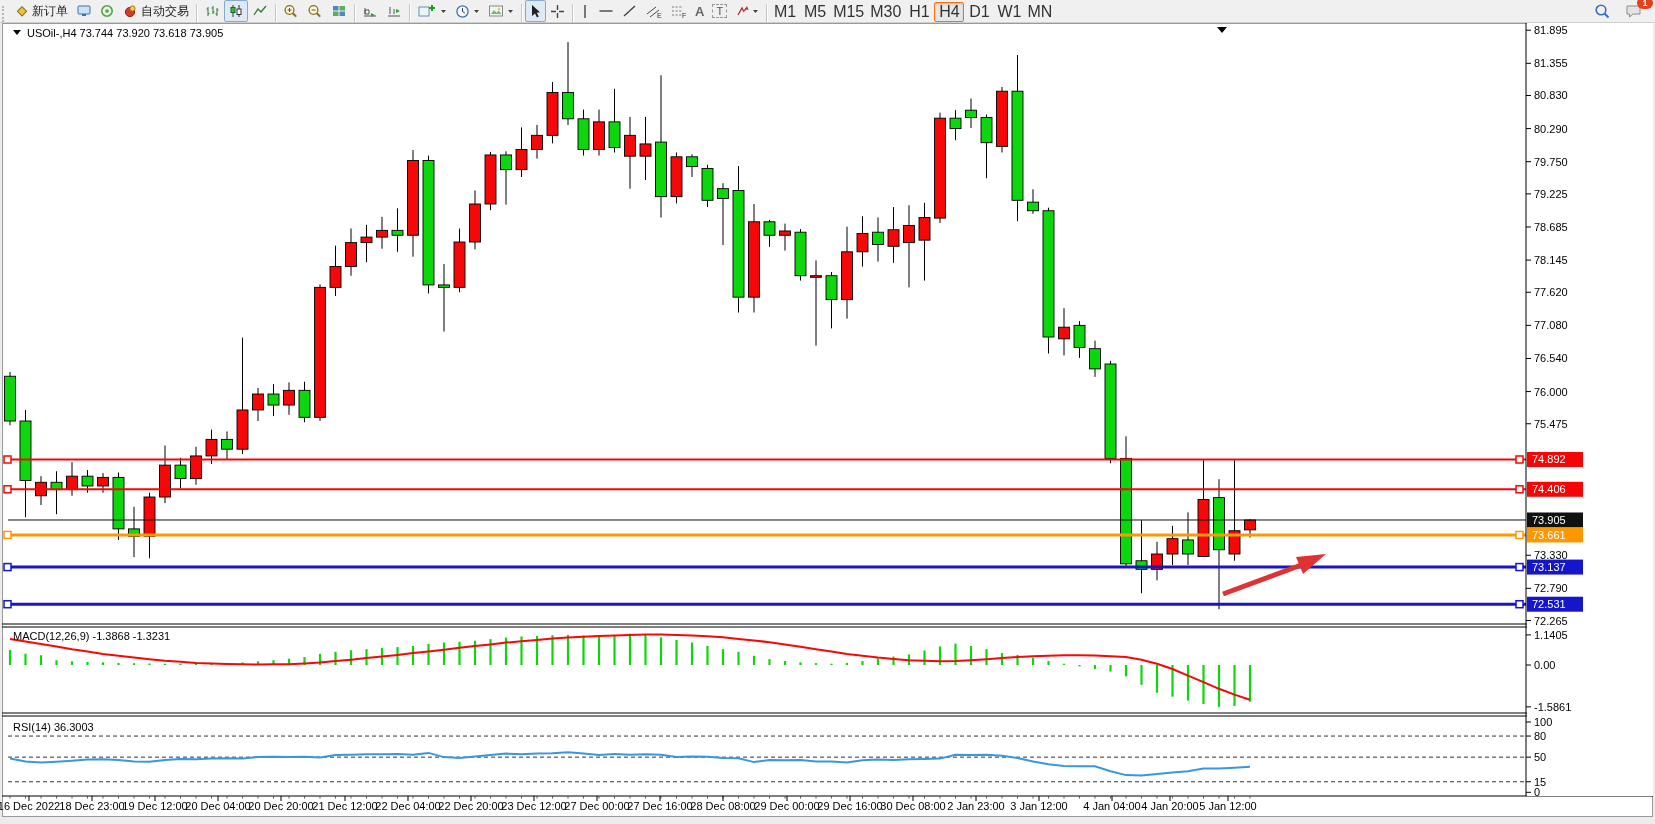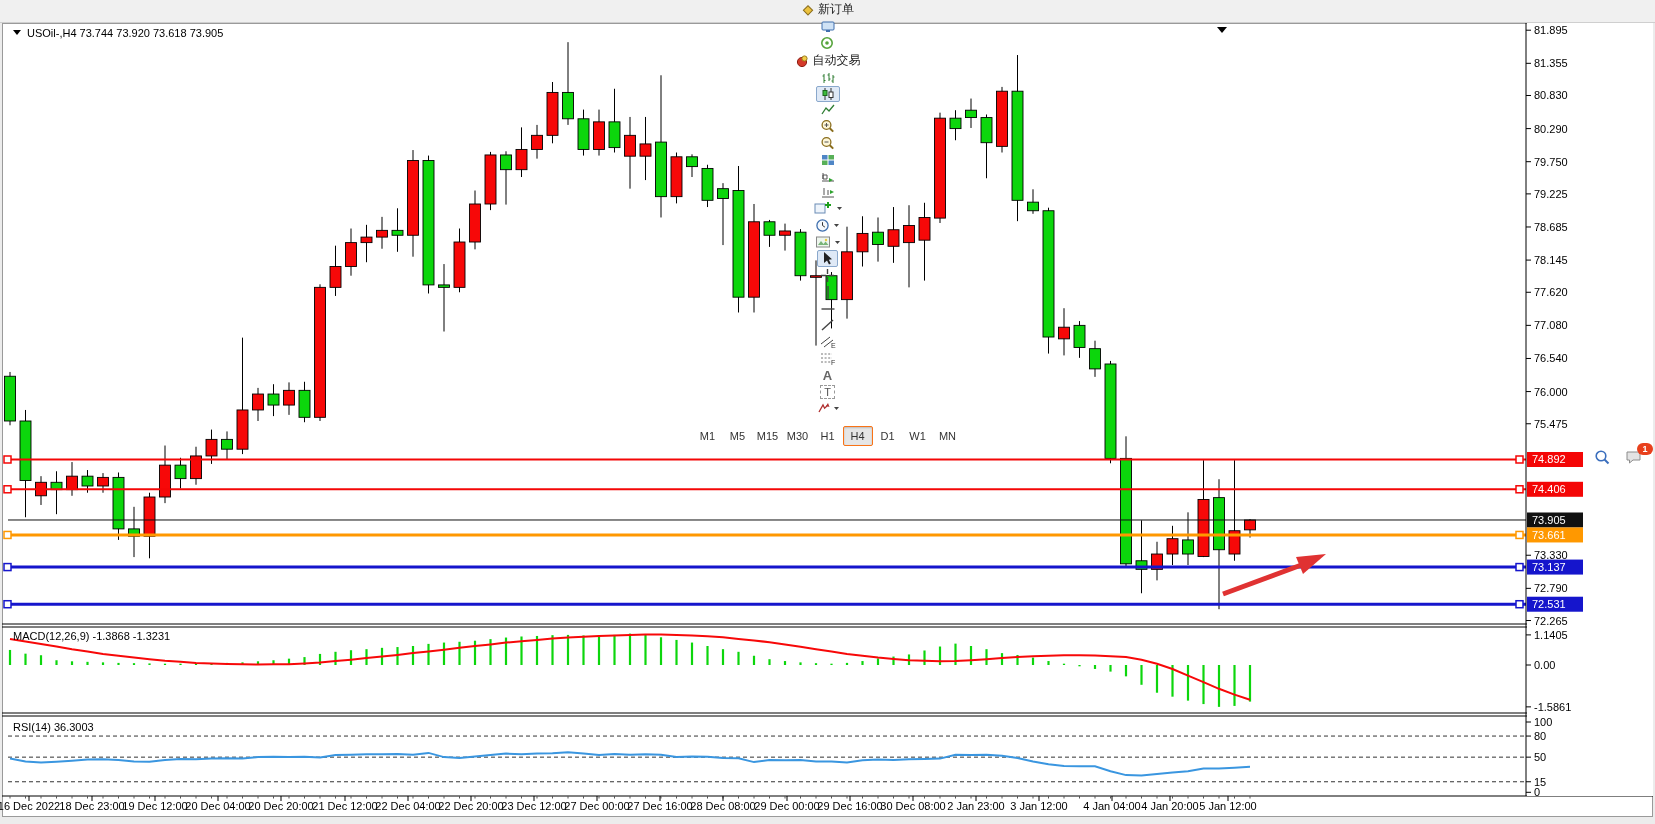--- a/index.html
+++ b/index.html
@@ -1,28 +1,28 @@
 <!DOCTYPE html>
 <html><head>
 <meta charset="utf-8">
 <style>
   html,body{margin:0;padding:0;background:#ececec;width:1655px;height:824px;overflow:hidden;
     font-family:"Liberation Sans",sans-serif;}
   #app{position:relative;width:1655px;height:824px;}
   
   .toolbar{position:absolute;left:0;top:0;width:1655px;height:22px;background:#f0f0f0;
-    border-bottom:1px solid #cfcfcf;display:flex;align-items:center;z-index:5;font-size:12px;color:#222;flex-direction:column;}
+    border-bottom:1px solid #cfcfcf;display:flex;align-items:flex-end;z-index:5;font-size:12px;color:#222;}
   .tb-grip{width:5px;height:16px;margin:0 2px;border-left:2px dotted #b8b8b8;}
   .tb-sep{width:1px;height:18px;background:#c6c6c6;margin:0 3px;box-shadow:1px 0 0 #fff;}
   .tb-btn{display:inline-flex;align-items:center;gap:3px;height:20px;padding:0 3px;border:1px solid transparent;
     border-radius:2px;cursor:default;white-space:nowrap;}
   .tb-btn.active{border:1px solid #8aa8cc;background:#dfe9f6;}
   .tb-btn svg{display:block;}
   .tf-btn{display:inline-flex;justify-content:center;align-items:center;height:18px;min-width:24px;
-    padding:0 2px;font-size:11px;color:#333;border:1px solid transparent;border-radius:2px;margin-top:10px;}
+    padding:0 2px;font-size:16px;color:#333;border:1px solid transparent;border-radius:2px;margin-top:10px;}
   .tf-btn.active{border:1px solid #f97316;background:#e6e6e6;box-shadow:inset 0 1px 2px #bbb;}
   .toolbar-right{margin-left:auto;display:flex;align-items:center;padding-right:8px;gap:6px;}
   .chat-wrap{position:relative;}
   .badge{position:absolute;top:-4px;right:-7px;background:#e8401c;color:#fff;border-radius:8px;
     font-size:9px;line-height:12px;min-width:12px;height:12px;text-align:center;padding:0 2px;font-weight:bold;}
   
   #chart-svg{position:absolute;left:0;top:0;z-index:1;}
   text{font-family:"Liberation Sans",sans-serif;}
 </style>
 </head>

